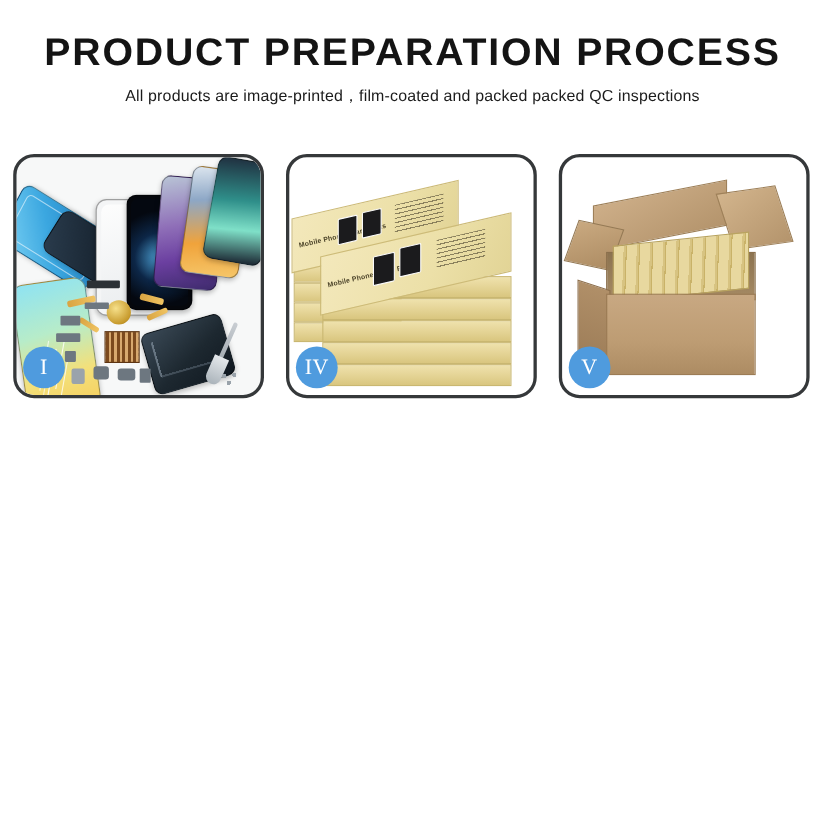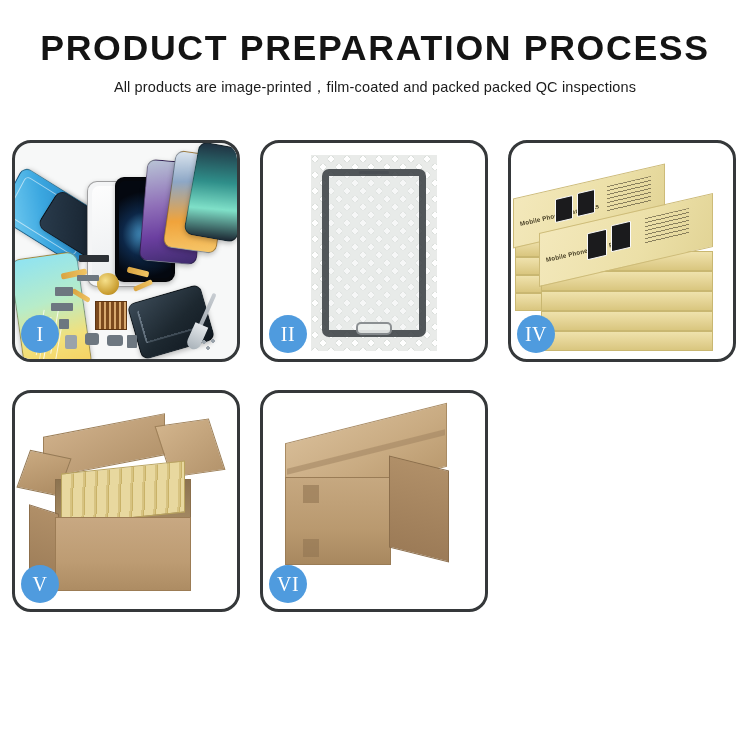--- a/index.html
+++ b/index.html
@@ -512,28 +512,20 @@
       <div class="part" style="left:92px; top:192px; width:16px; height:11px; border-radius:3px;"></div>
       <div class="part" style="left:112px; top:192px; width:10px; height:13px;"></div>
       <div class="part" style="left:50px; top:192px; width:12px; height:14px; border-radius:2px; background:#9aa3ab;"></div>
       <div class="part" style="left:64px; top:112px; width:30px; height:7px; background:#2c3136;"></div>
       <div class="tweezers"></div>
       <div class="screws"></div>
     </div>
     <div class="badge">I</div>
   </div>
 
-  <div class="panel p2">
-    <div class="panel-stage">
-      <div class="bubble-sheet">
-        <div class="screen-in-wrap"></div>
-      </div>
-    </div>
-    <div class="badge">II</div>
-  </div>
 
 
   <div class="panel p4">
     <div class="panel-stage">
       <div class="stack">
 
         <div class="kbox" style="left:4px; top:62px; width:96px; height:16px;"></div>
         <div class="kbox" style="left:4px; top:80px; width:96px; height:16px;"></div>
         <div class="kbox" style="left:4px; top:98px; width:96px; height:16px;"></div>
         <div class="kbox" style="left:4px; top:116px; width:96px; height:16px;"></div>
@@ -567,25 +559,14 @@
       <div class="flap-right"></div>
       <div class="flap-left"></div>
       <div class="carton-inner"></div>
       <div class="inner-boxes"></div>
       <div class="carton-left"></div>
       <div class="carton-front"></div>
     </div>
     <div class="badge">V</div>
   </div>
 
-  <div class="panel p6">
-    <div class="panel-stage">
-      <div class="c6-top"></div>
-      <div class="c6-seam"></div>
-      <div class="c6-front"></div>
-      <div class="c6-right"></div>
-      <div class="c6-tape-a"></div>
-      <div class="c6-tape-b"></div>
-    </div>
-    <div class="badge">VI</div>
-  </div>
 
 </div>
 
 </body></html>

